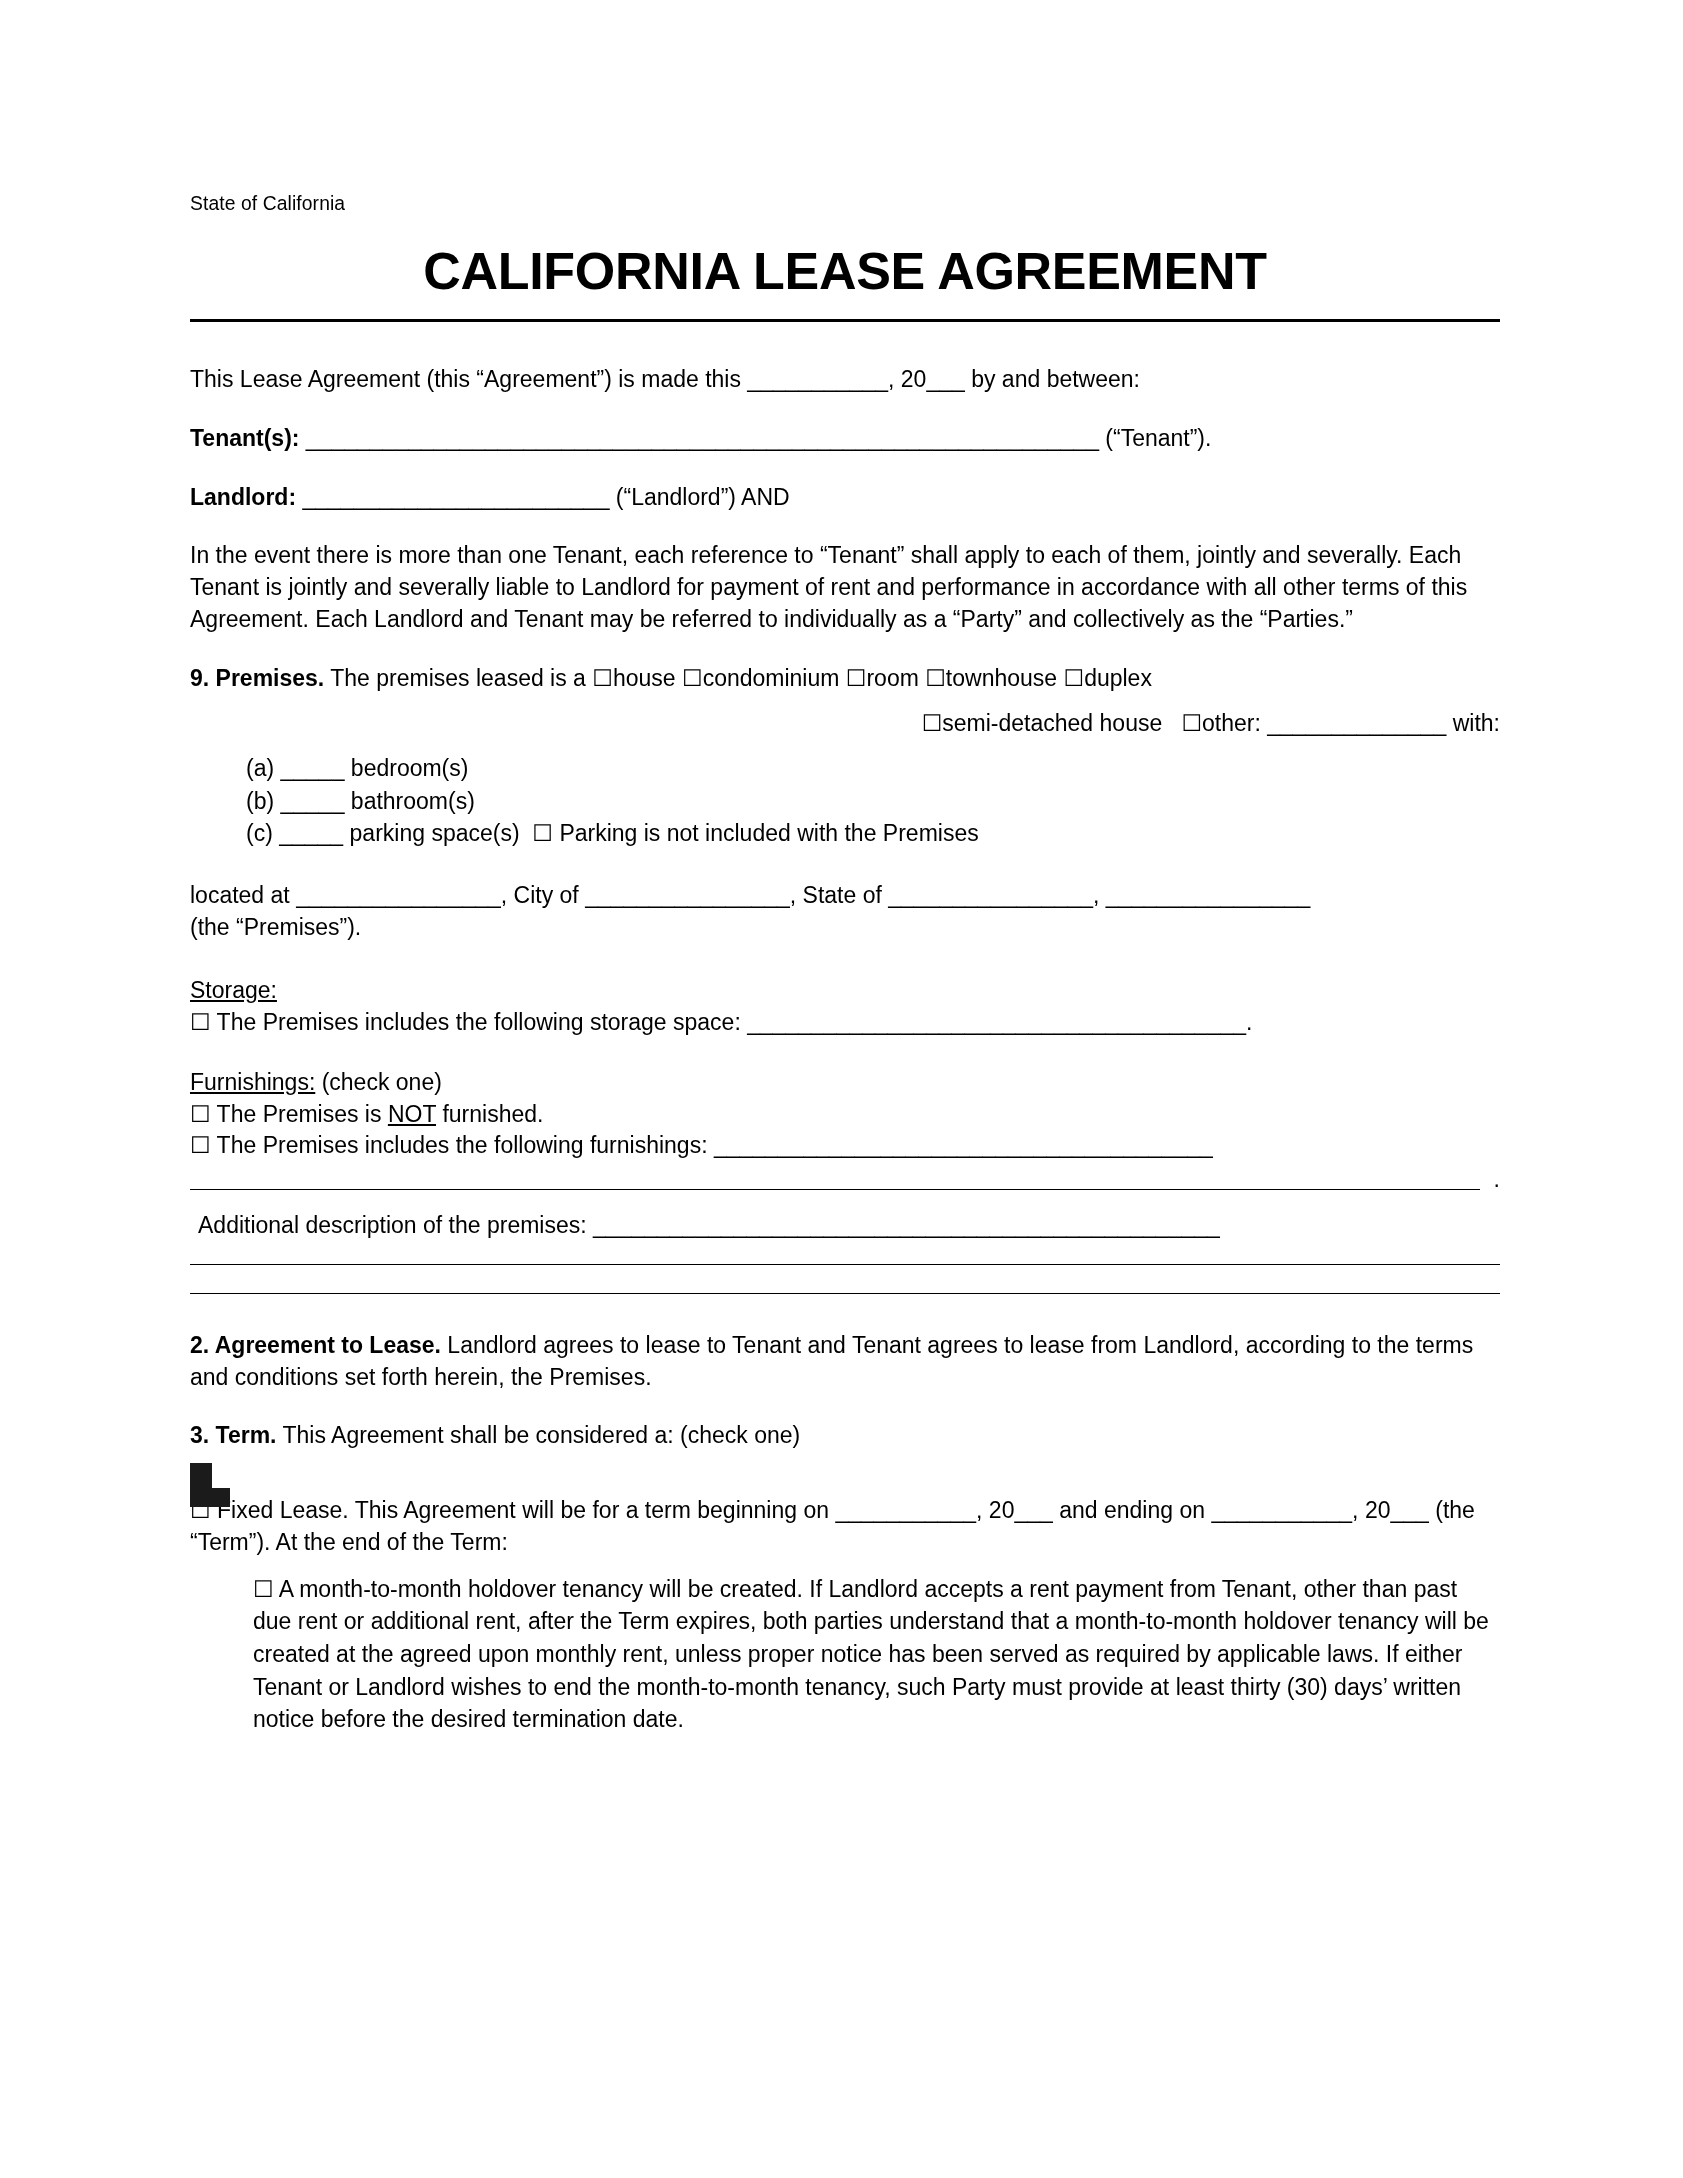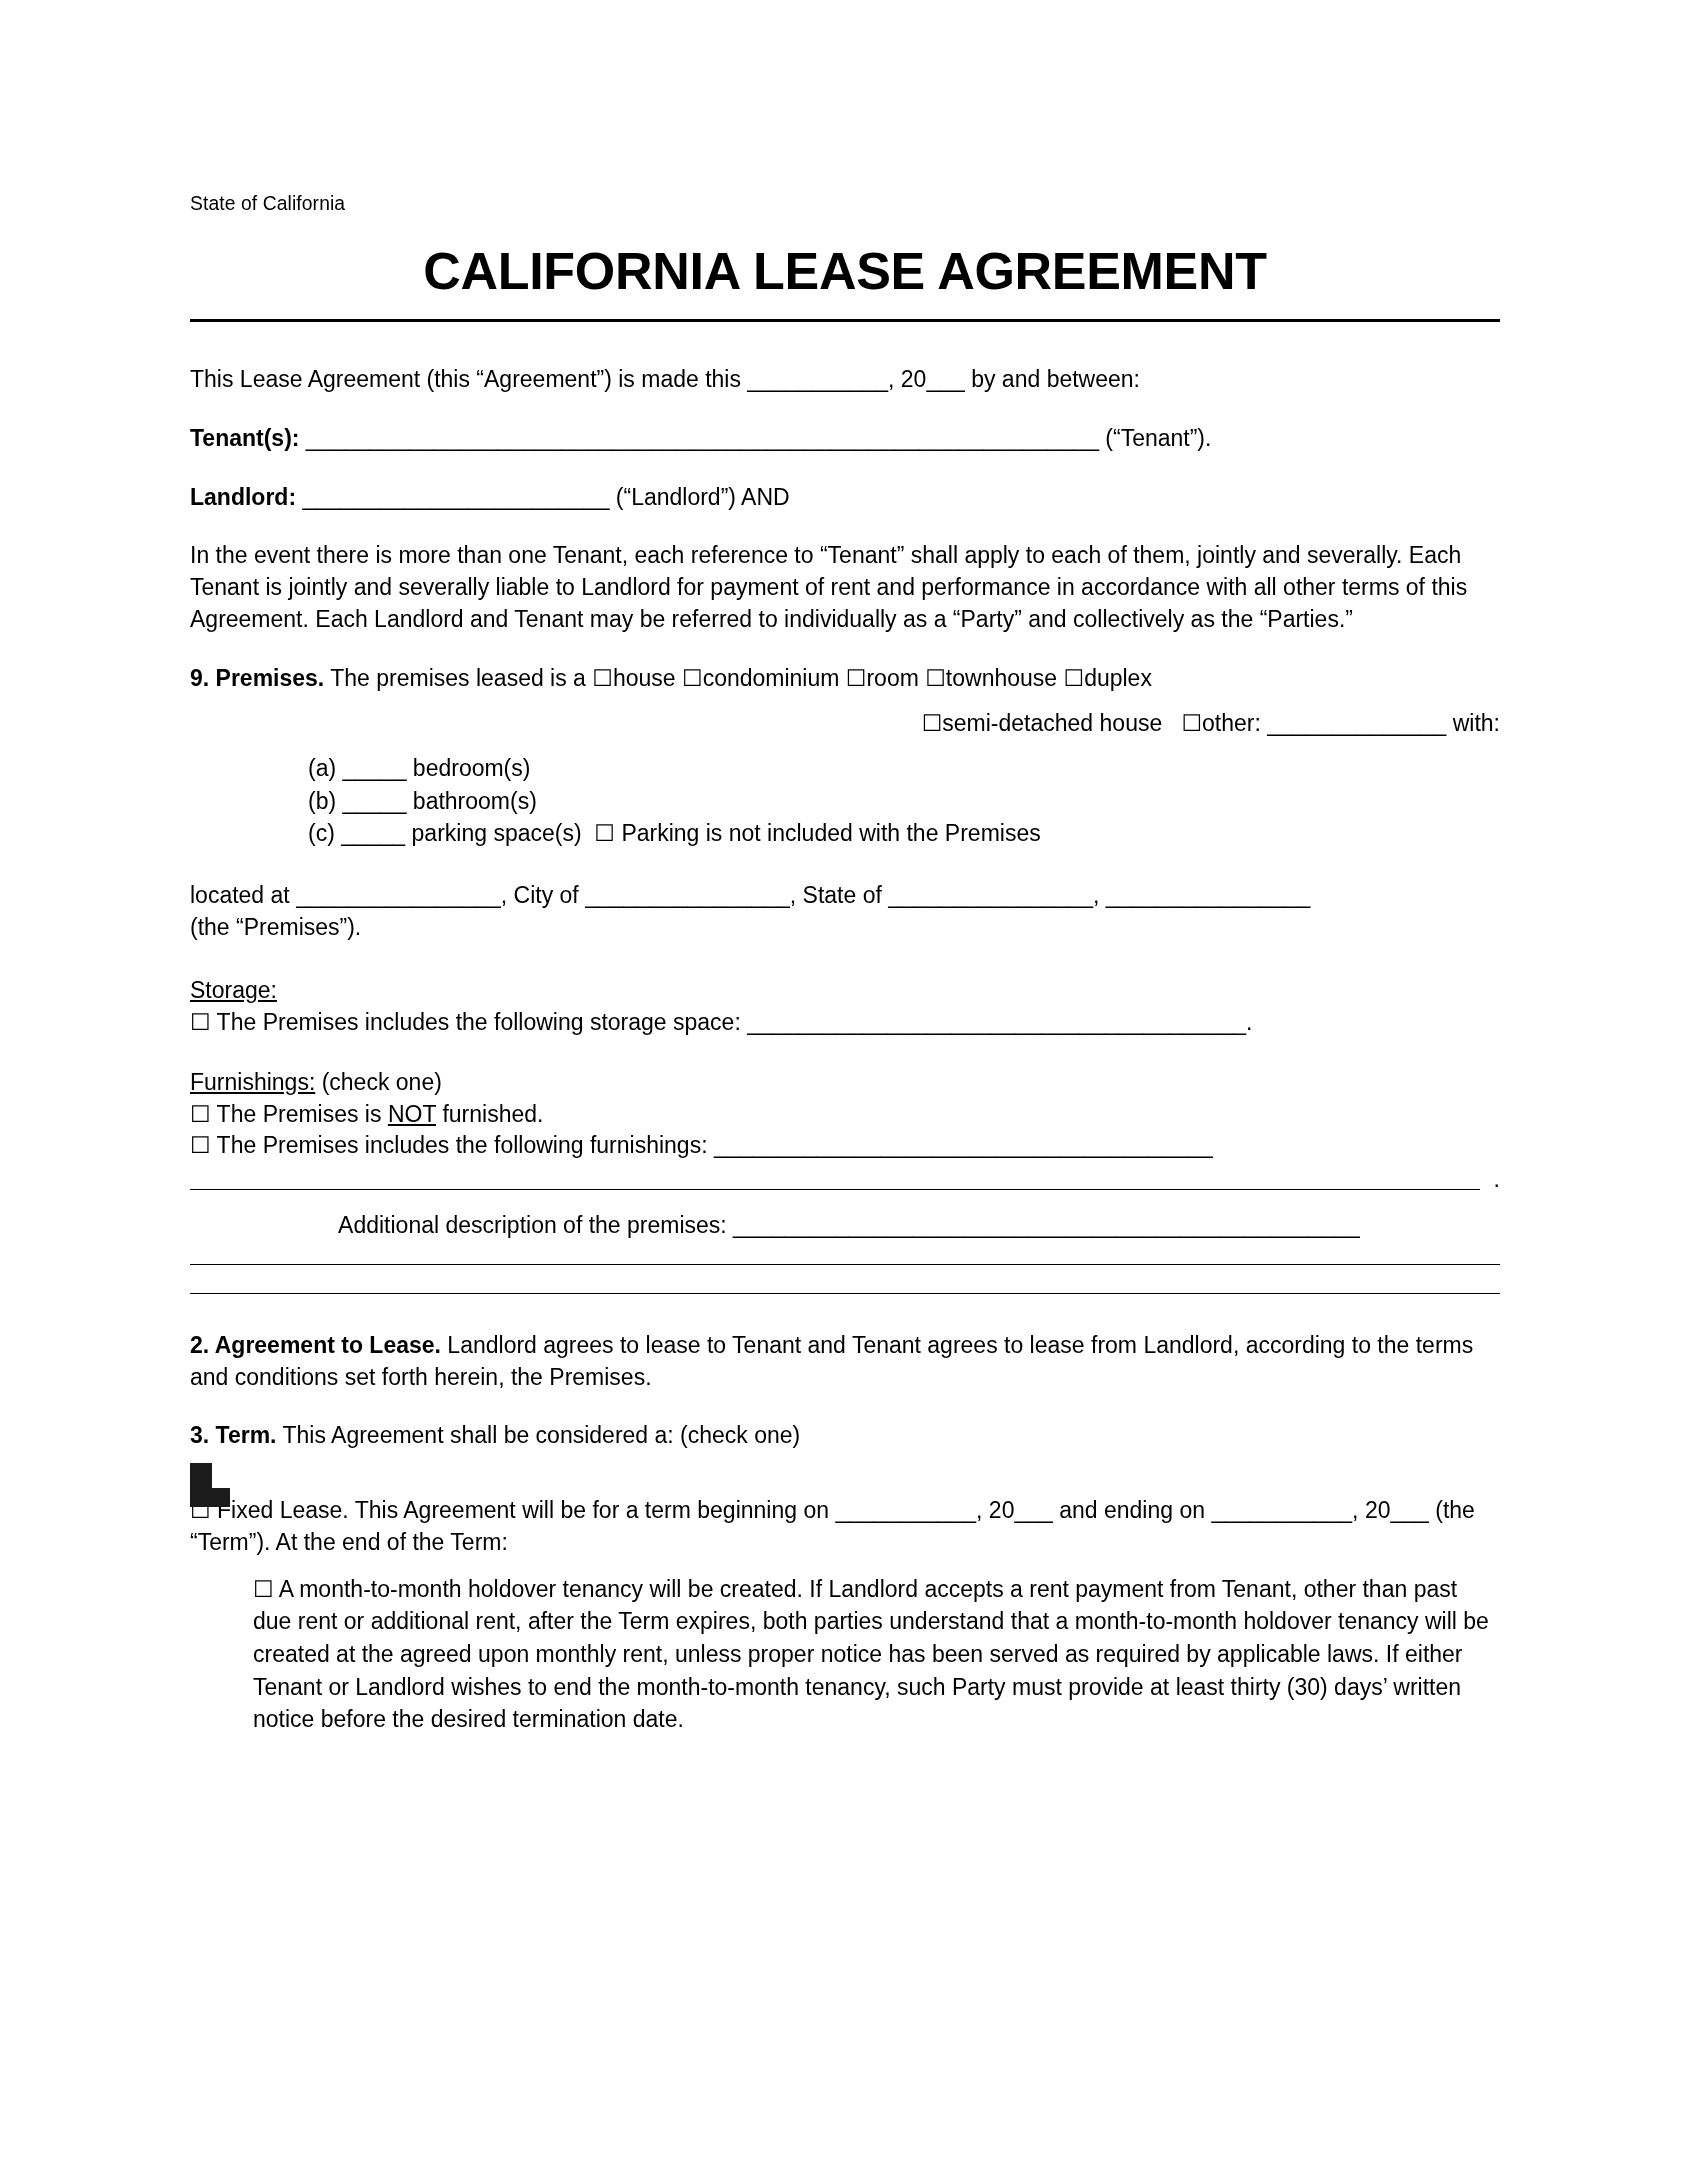--- a/index.html
+++ b/index.html
@@ -43,21 +43,21 @@
   }
   p, .blk {
     font-size: 23px;
     line-height: 1.38;
     margin: 0 0 27px 0;
   }
   .tight { margin-bottom: 0; }
   .b { font-weight: bold; }
   .u { text-decoration: underline; }
   .indent-a {
-    margin-left: 118px;
+    margin-left: 56px;
     line-height: 1.42;
   }
   .cb {
     font-size: 23px;
     display: inline-block;
   }
   .para-justify { }
   .sec-head { font-weight: bold; }
   .rule {
     display: block;
@@ -151,21 +151,21 @@
     <div><span class="cb">☐</span> <span>The Premises includes the following furnishings: _______________________________________</span></div>
     <div style="position:relative;height:30px;">
       <span class="rule" style="position:absolute;left:0;right:0;top:18px;width:98.5%;"></span>
       <span style="position:absolute;right:0;top:2px;">.</span>
     </div>
   </div>
 
   <div style="height:18px"></div>
 
   <div class="blk tight">
-    <div style="padding-left:8px;text-align:center;">Additional description of the premises: _________________________________________________</div>
+    <div style="padding-left:8px;">Additional description of the premises: _________________________________________________</div>
     <span class="rule" style="margin-top:22px;"></span>
     <span class="rule" style="margin-top:28px;"></span>
   </div>
 
   <div style="height:36px"></div>
 
   <p><span class="sec-head">2. Agreement to Lease.</span><span> Landlord agrees to lease to Tenant and Tenant agrees to lease from Landlord, according to the terms and conditions set forth herein, the Premises.</span></p>
 
   <p><span class="sec-head">3. Term.</span><span> This Agreement shall be considered a: (check one)</span></p>
 

